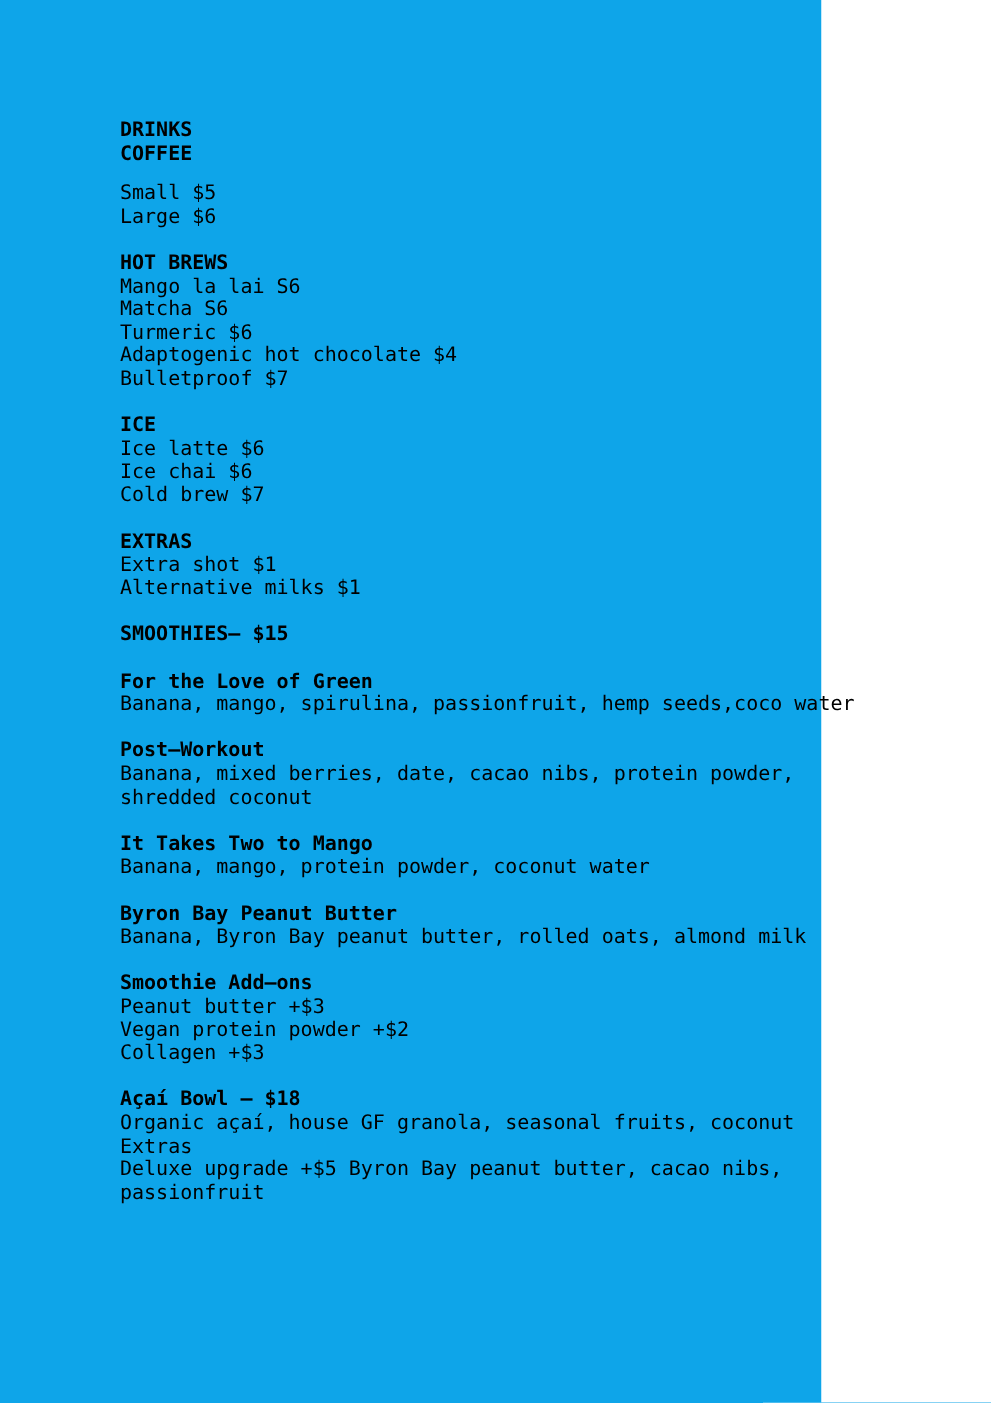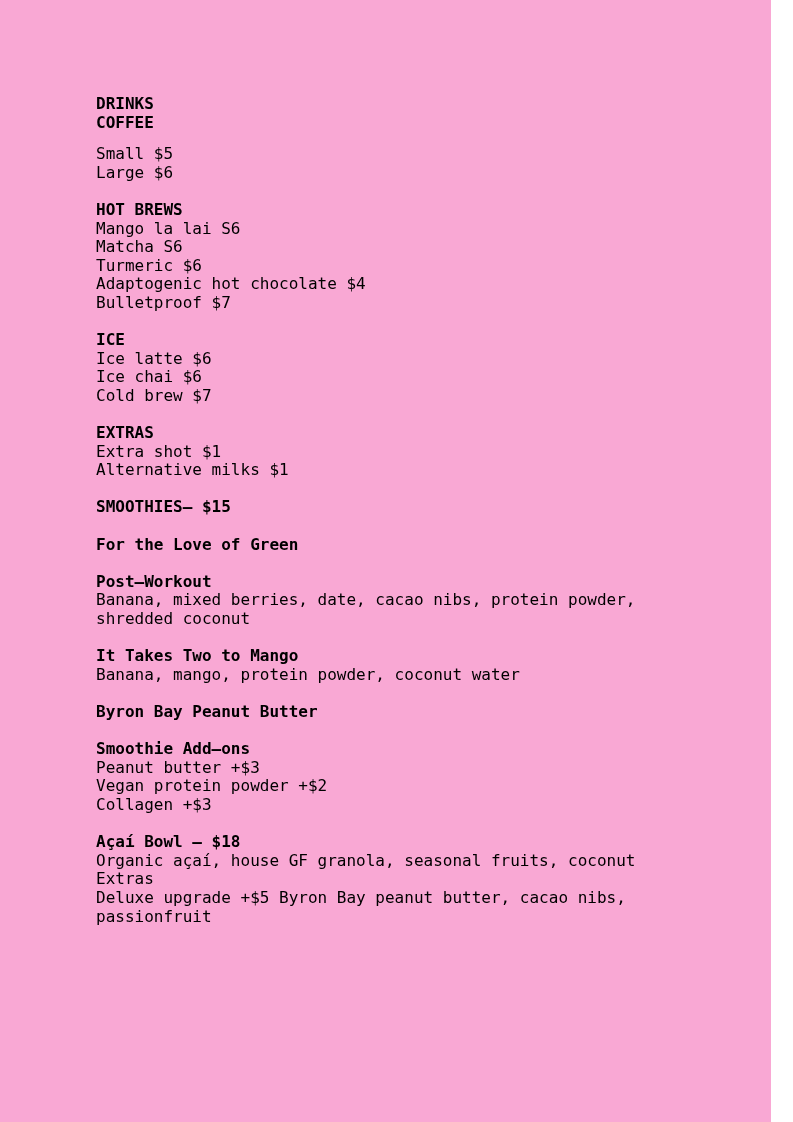--- a/index.html
+++ b/index.html
@@ -9,25 +9,25 @@
   body {
     width: 793px;
     height: 1122px;
     background: #ffffff;
     overflow: hidden;
   }
   .page {
     position: absolute;
     top: 0;
     left: 0;
-    width: 771px;
+    width: 657px;
     height: 1122px;
     box-sizing: border-box;
     padding: 95px 96px 0 96px;
-    background: #f9a8d4;
+    background: #0ea5e9;
     color: #000000;
     font-family: "DejaVu Sans Mono", "Liberation Mono", monospace;
   }
   .block {
     margin: 0 0 18.6px 0;
   }
   .block.small-gap {
     margin-bottom: 13px;
   }
   .line {
@@ -76,35 +76,37 @@
     <div class="line">Extra shot $1</div>
     <div class="line">Alternative milks $1</div>
   </div>
 
   <div class="block">
     <div class="line bold">SMOOTHIES– $15</div>
   </div>
 
   <div class="block">
     <div class="line bold">For the Love of Green</div>
+    <div class="line">Banana, mango, spirulina, passionfruit, hemp seeds,coco water</div>
   </div>
 
   <div class="block">
     <div class="line bold">Post–Workout</div>
     <div class="line">Banana, mixed berries, date, cacao nibs, protein powder,</div>
     <div class="line">shredded coconut</div>
   </div>
 
   <div class="block">
     <div class="line bold">It Takes Two to Mango</div>
     <div class="line">Banana, mango, protein powder, coconut water</div>
   </div>
 
   <div class="block">
     <div class="line bold">Byron Bay Peanut Butter</div>
+    <div class="line">Banana, Byron Bay peanut butter, rolled oats, almond milk</div>
   </div>
 
   <div class="block">
     <div class="line bold">Smoothie Add–ons</div>
     <div class="line">Peanut butter +$3</div>
     <div class="line">Vegan protein powder +$2</div>
     <div class="line">Collagen +$3</div>
   </div>
 
   <div class="block">

